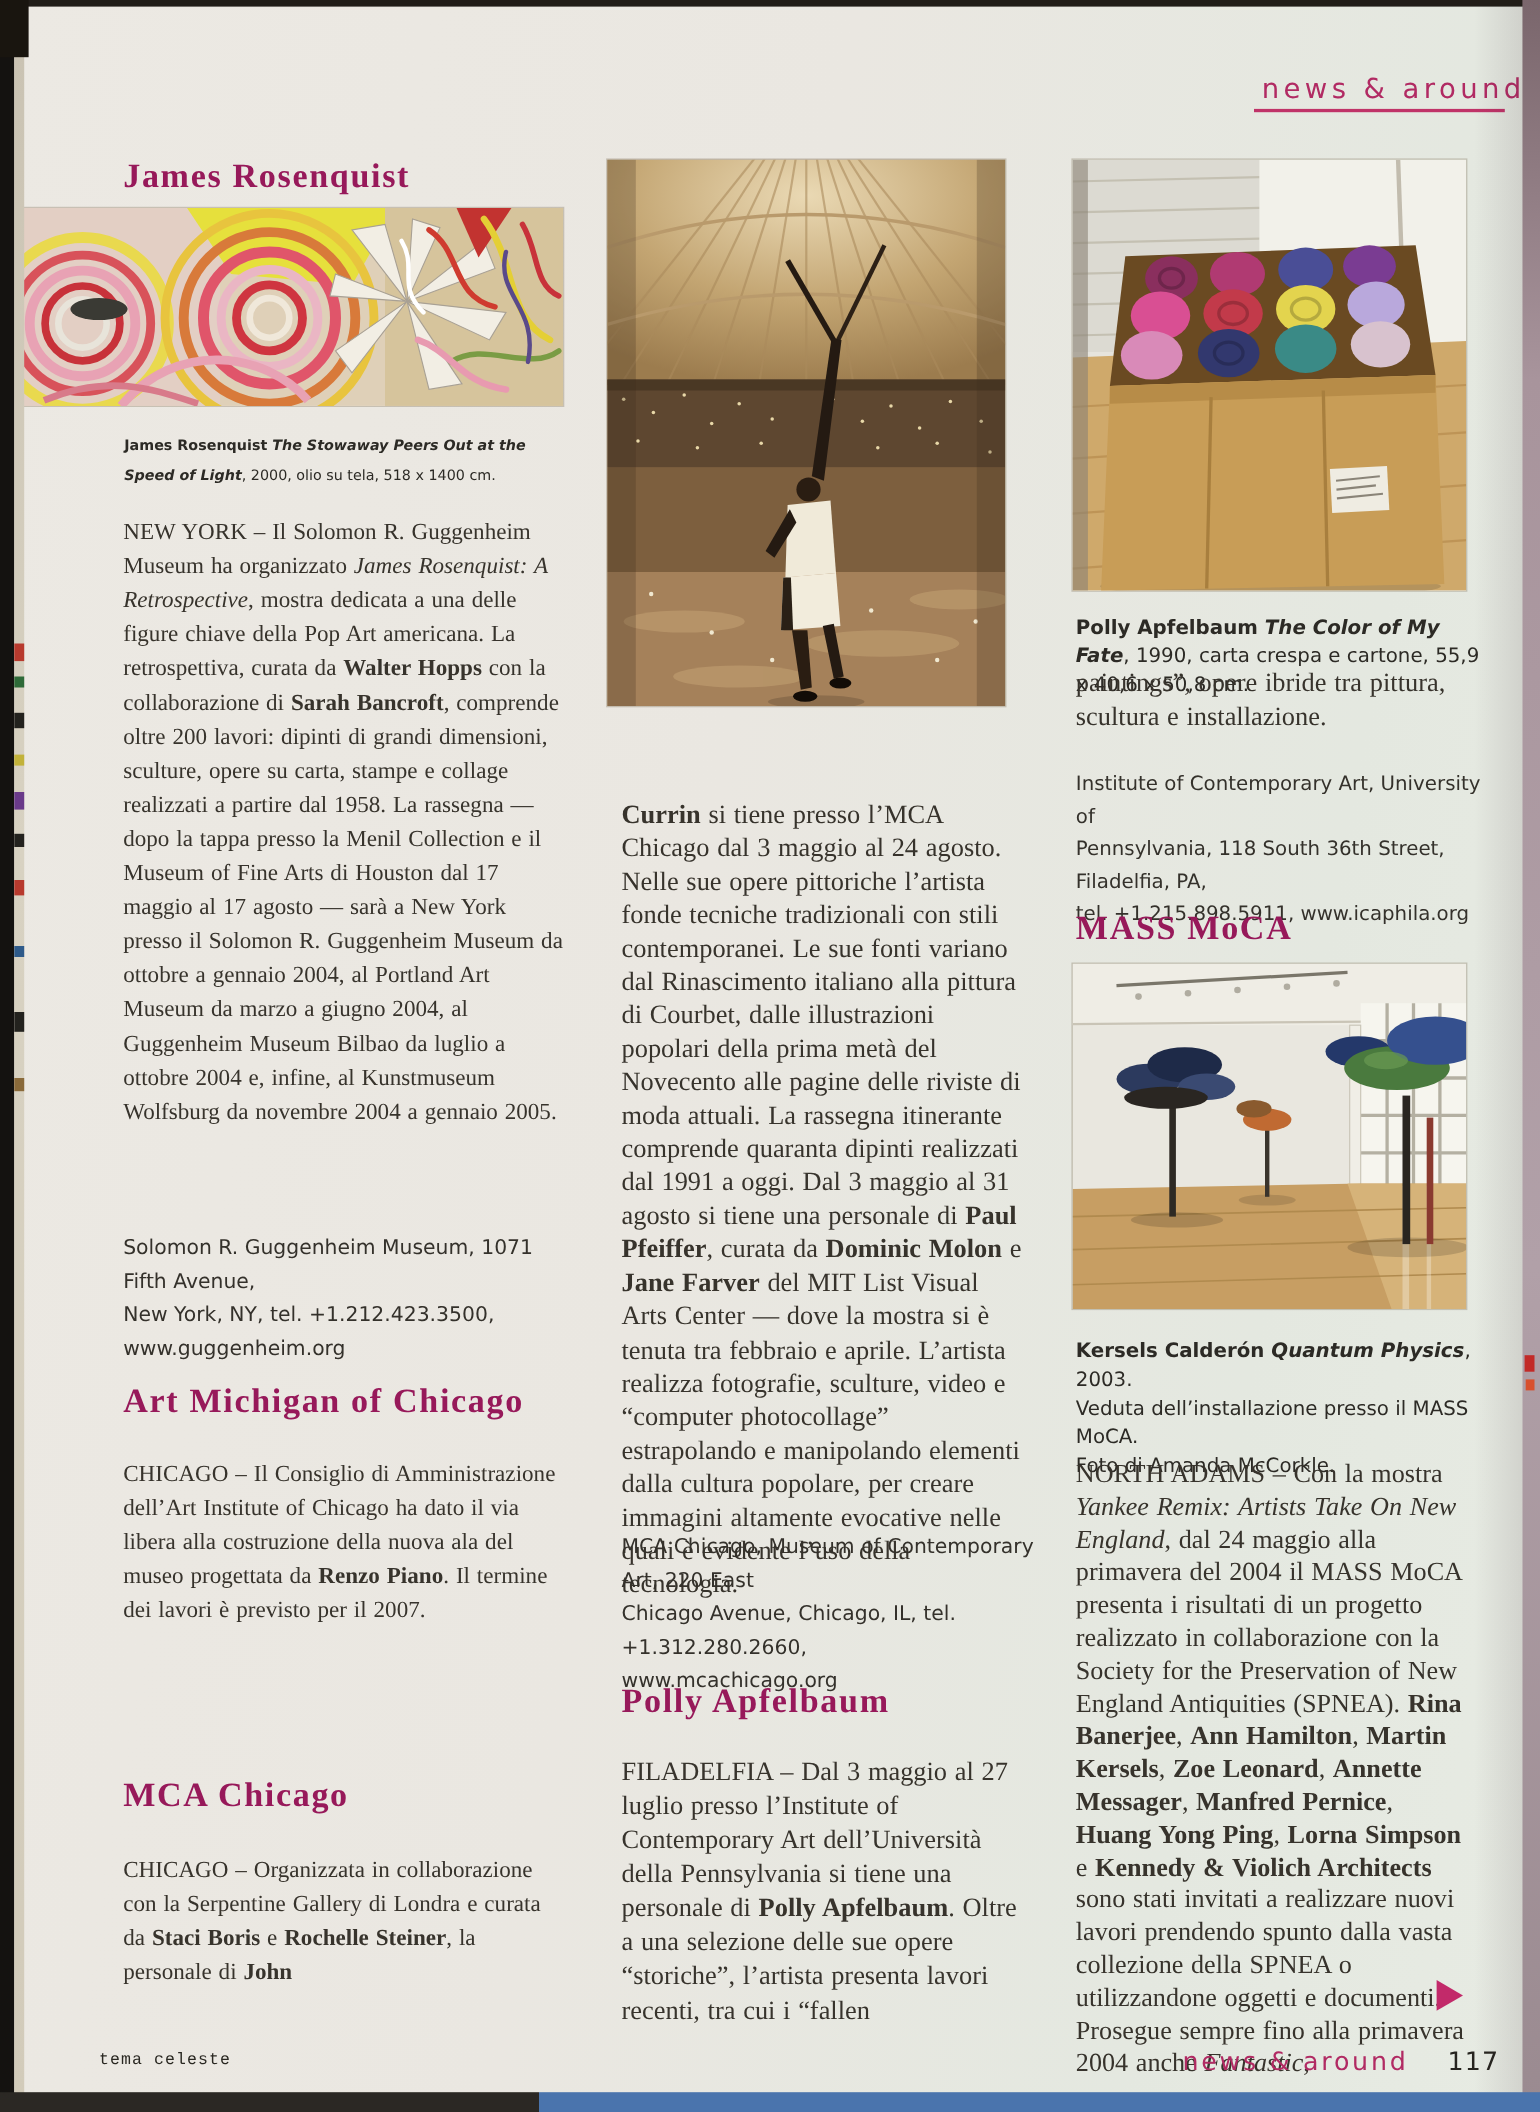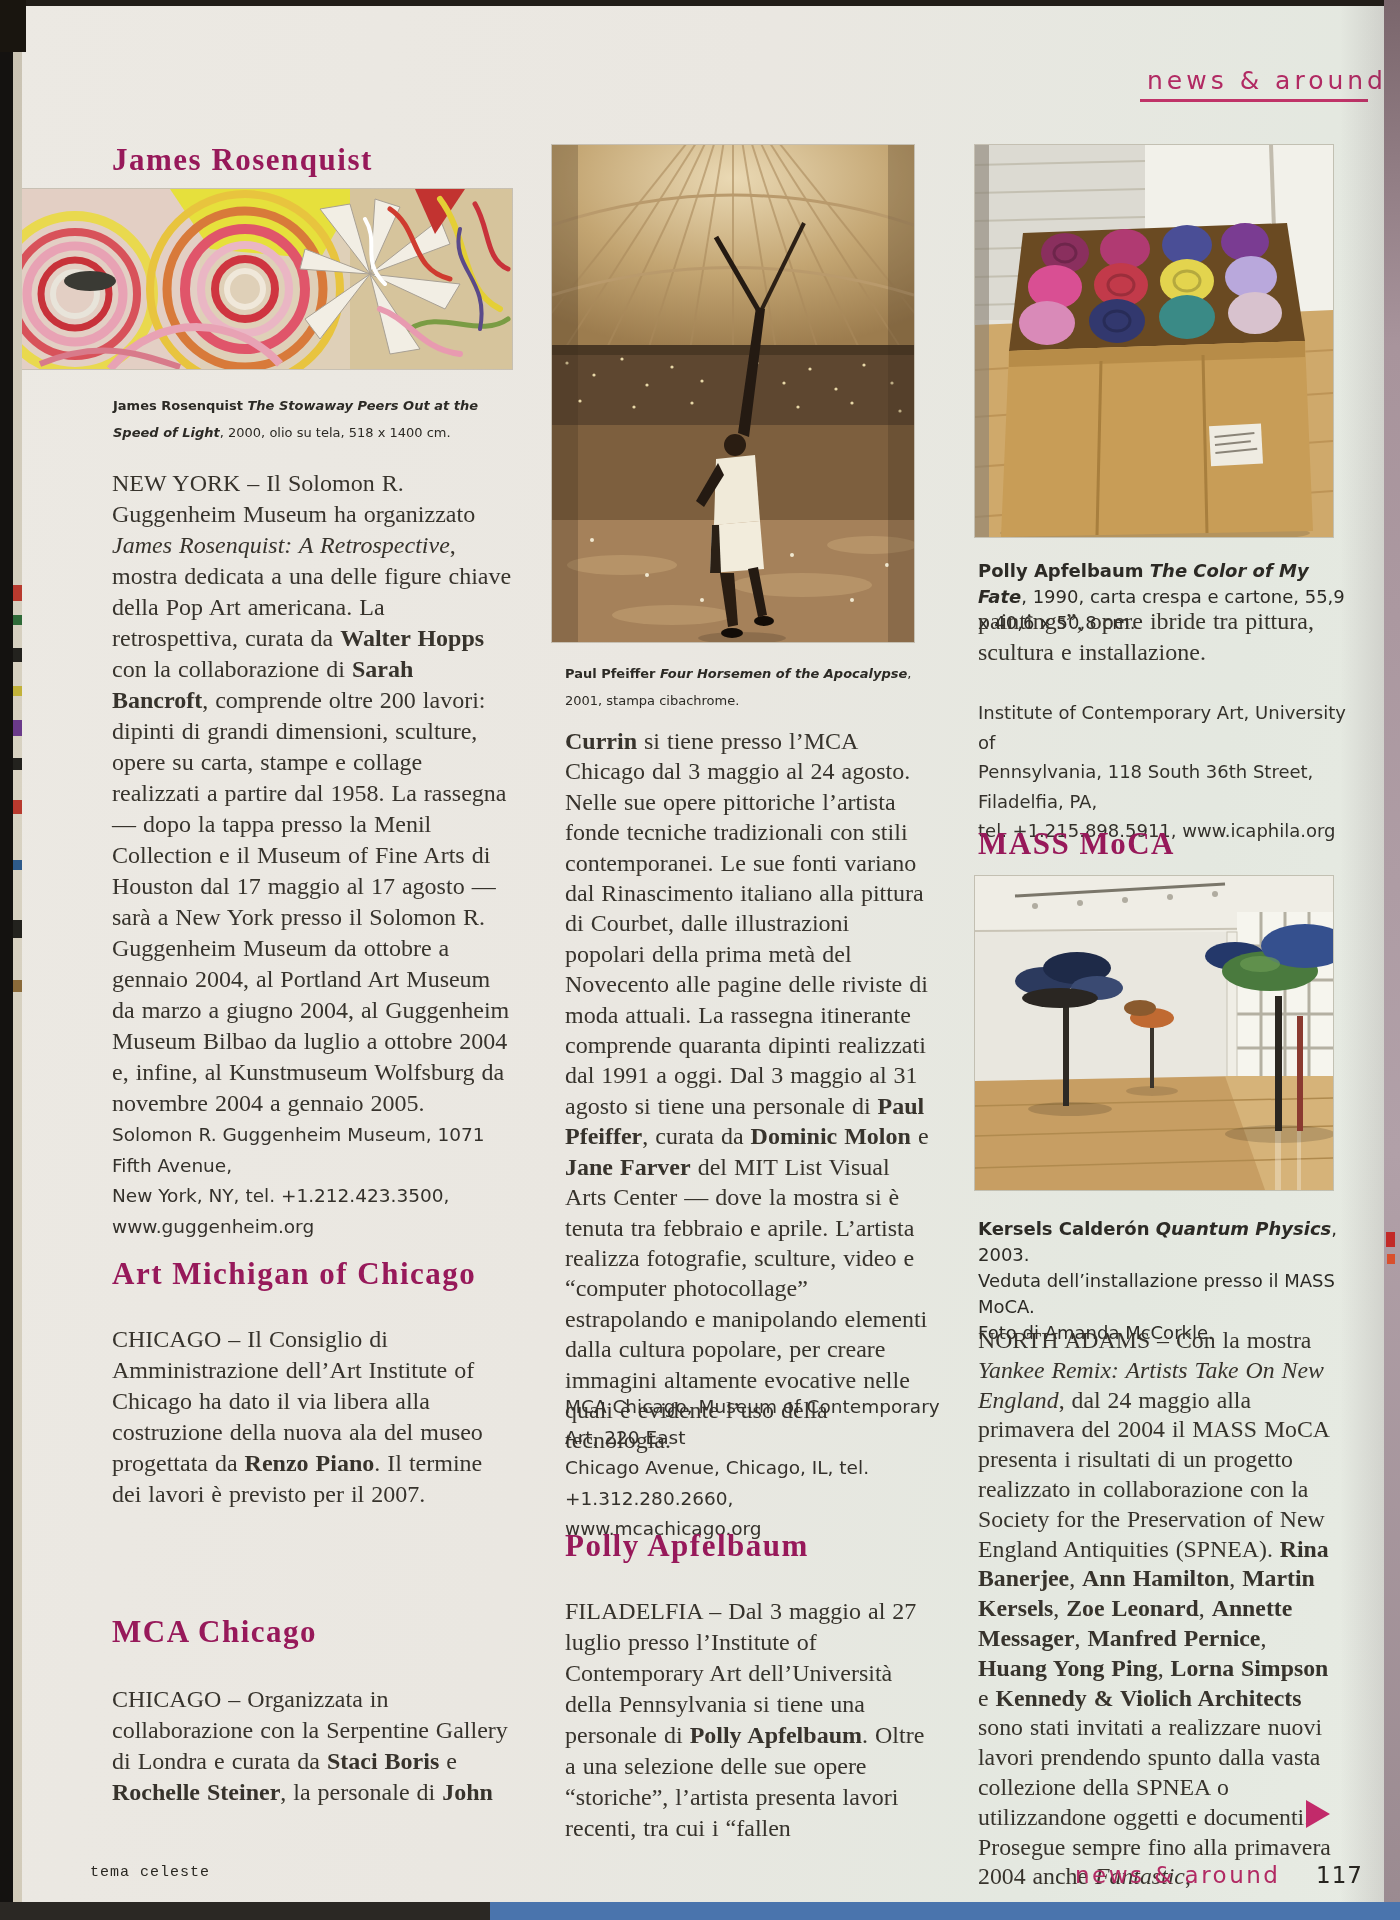--- a/index.html
+++ b/index.html
@@ -25,21 +25,21 @@
   .rmk{z-index:7}
   .e-bot-l{left:0;top:1902px;width:490px;height:18px;background:#2b2824;z-index:6}
   .e-bot-r{left:490px;top:1902px;width:910px;height:18px;background:#4a74ad;z-index:6}
 
   
   .sect{font-family:"DejaVu Sans",sans-serif;font-size:25px;color:#b12a63;
     letter-spacing:4px;white-space:nowrap;z-index:2}
   .rule{height:3px;background:#c03368;z-index:2}
   h2.head{margin:0;font-family:"Liberation Serif",serif;font-weight:700;
     color:#97195a;font-size:31px;letter-spacing:1.5px;white-space:nowrap;z-index:2}
-  .body{font-size:24px;line-height:31px;color:#37332c;word-spacing:1px;z-index:2}
+  .body{font-size:21px;line-height:31px;color:#37332c;word-spacing:1px;z-index:2}
   .seg-b{font-weight:700}
   .seg-i{font-style:italic}
   .caption{font-family:"DejaVu Sans",sans-serif;font-size:13px;line-height:27px;
     color:#2c2a25;z-index:2}
   .addr{font-family:"DejaVu Sans",sans-serif;font-size:18.5px;line-height:30.5px;
     color:#34312b;white-space:pre-line;z-index:2}
   .footL{font-family:Liberation Mono, monospace;font-size:15px;color:#2a2822;letter-spacing:1px;z-index:2}
   .footR{font-family:"DejaVu Sans",sans-serif;font-size:23px;color:#b12a63;letter-spacing:2.5px;z-index:2}
   .pageno{font-family:"DejaVu Sans",sans-serif;font-size:23px;color:#26241f;letter-spacing:1px;z-index:2}
   .tri{width:0;height:0;border-left:24px solid #c22a6a;border-top:14px solid transparent;
@@ -199,21 +199,20 @@
         <path d="M160,380 L208,376 L212,424 L158,428 Z" fill="#f2ecdc"></path>
         <path d="M160,380 L167,380 L169,428 L158,428 Z" fill="#2a2016"></path>
         <path d="M168,428 L176,482 L186,480 L182,428 Z" fill="#2a1d12"></path>
         <path d="M196,424 L206,472 L215,470 L206,422 Z" fill="#241a12"></path>
         <ellipse cx="180" cy="488" rx="11" ry="5" fill="#120c07"></ellipse>
         <ellipse cx="212" cy="476" rx="10" ry="5" fill="#120c07"></ellipse>
       </g>
     </svg>
   </div>
 
-  <div class="abs caption" style="left:565px;top:660px;width:372px"><span class="seg-b">Paul Pfeiffer </span><span class="seg-b seg-i">Four Horsemen of the Apocalypse</span><span class="seg-n">, 2001, stampa cibachrome.</span></div>
 
   <div class="abs body" style="left:565px;top:726px;width:364px;font-size:24px;line-height:30.4px"><span class="seg-b">Currin</span><span class="seg-n"> si tiene presso l’MCA Chicago dal 3 maggio al 24 agosto. Nelle sue opere pittoriche l’artista fonde tecniche tradizionali con stili contemporanei. Le sue fonti variano dal Rinascimento italiano alla pittura di Courbet, dalle illustrazioni popolari della prima metà del Novecento alle pagine delle riviste di moda attuali. La rassegna itinerante comprende quaranta dipinti realizzati dal 1991 a oggi. Dal 3 maggio al 31 agosto si tiene una personale di </span><span class="seg-b">Paul Pfeiffer</span><span class="seg-n">, curata da </span><span class="seg-b">Dominic Molon</span><span class="seg-n"> e </span><span class="seg-b">Jane Farver</span><span class="seg-n"> del MIT List Visual Arts Center — dove la mostra si è tenuta tra febbraio e aprile. L’artista realizza fotografie, sculture, video e “computer photocollage” estrapolando e manipolando elementi dalla cultura popolare, per creare immagini altamente evocative nelle quali è evidente l’uso della tecnologia.</span></div>
 
   <div class="abs addr" style="left:565px;top:1392px;width:384px">MCA Chicago, Museum of Contemporary Art, 220 East
 Chicago Avenue, Chicago, IL, tel. +1.312.280.2660,
 www.mcachicago.org</div>
 
   <h2 class="abs head" style="left:565px;top:1528px">Polly Apfelbaum</h2>
 
   <div class="abs body" style="left:565px;top:1596px;width:368px;font-size:24px;line-height:31px"><span class="seg-n">FILADELFIA – Dal 3 maggio al 27 luglio presso l’Institute of Contemporary Art dell’Università della Pennsylvania si tiene una personale di </span><span class="seg-b">Polly Apfelbaum</span><span class="seg-n">. Oltre a una selezione delle sue opere “storiche”, l’artista presenta lavori recenti, tra cui i “fallen</span></div>

